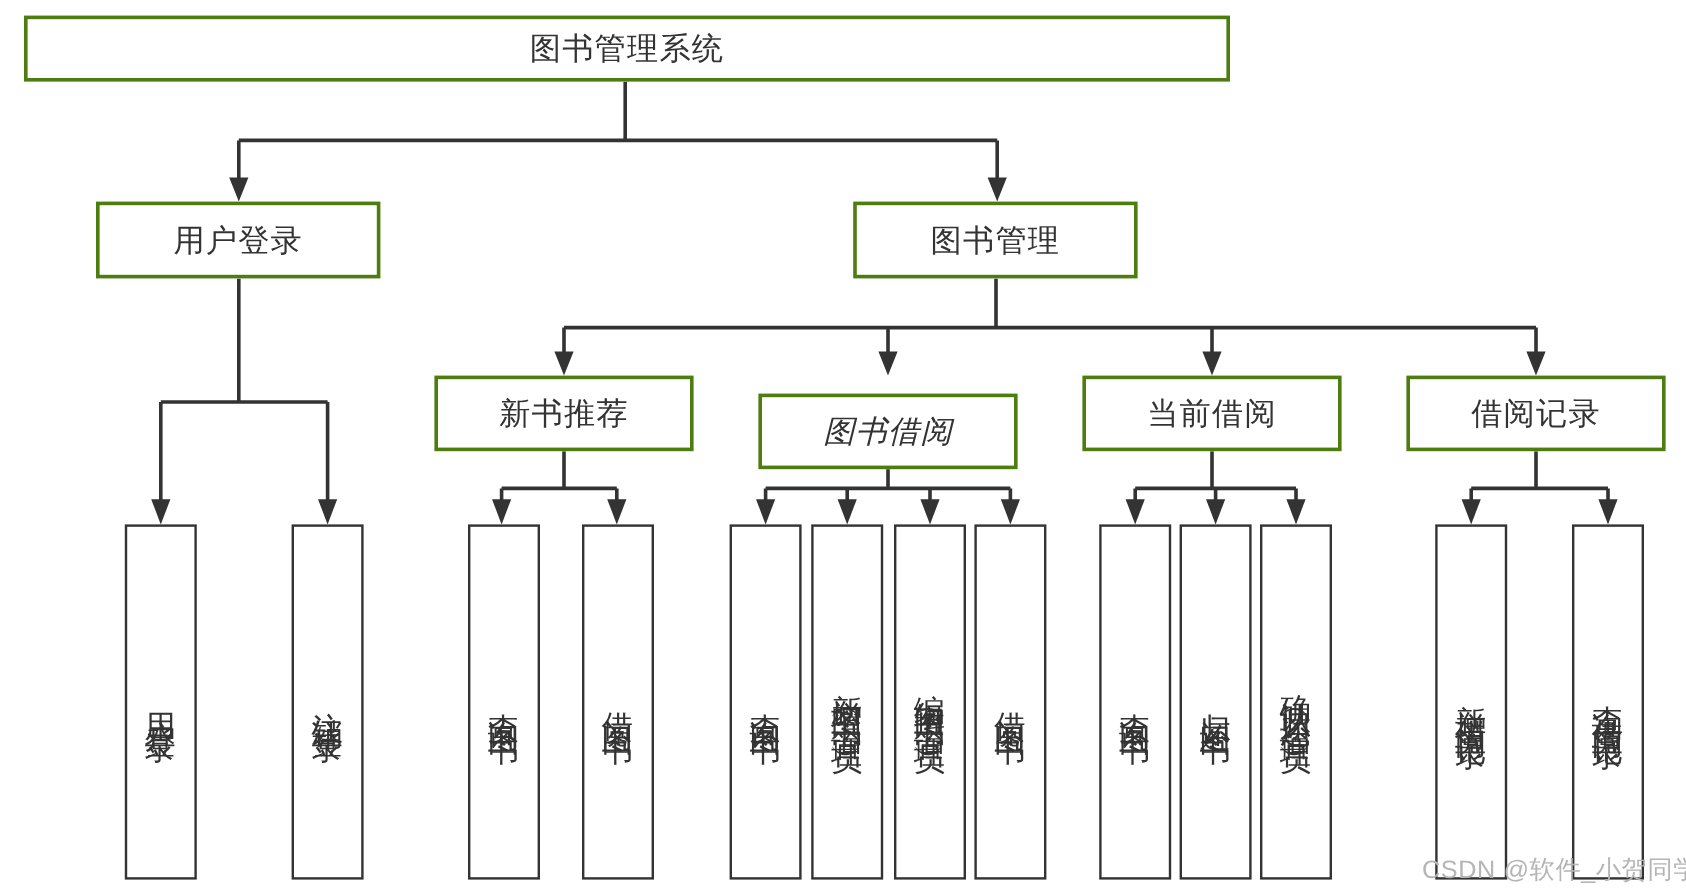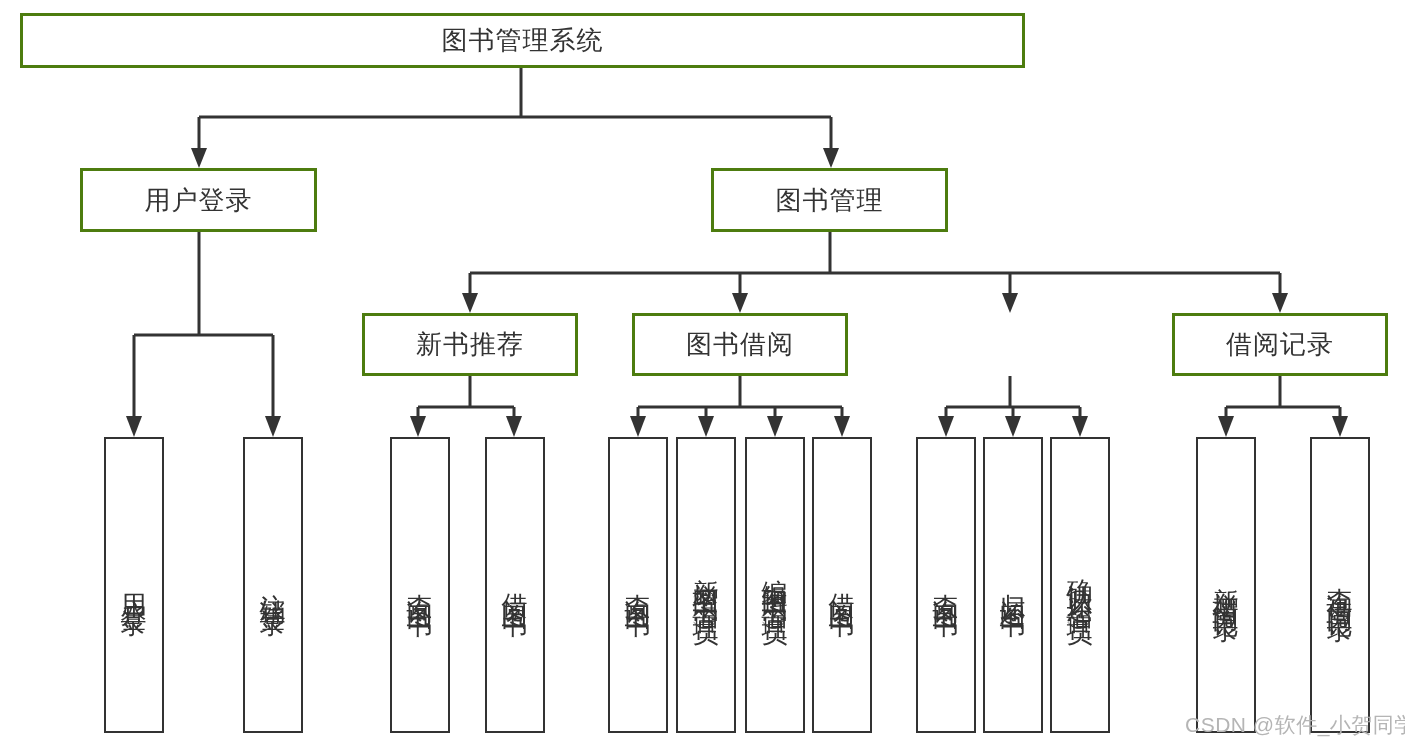--- a/index.html
+++ b/index.html
@@ -82,22 +82,25 @@
   <div class="hbox" style="left:80px; top:168px; width:237px; height:64px;">
     <span>用户登录</span>
   </div>
   <div class="hbox" style="left:711px; top:168px; width:237px; height:64px;">
     <span>图书管理</span>
   </div>
 
   <div class="hbox" style="left:362px; top:313px; width:216px; height:63px;">
     <span>新书推荐</span>
   </div>
-  <div class="hbox" style="left:632px; top:313px; width:216px; height:63px;">
+  <div class="hbox" style="left:632px; top:328px; width:216px; height:63px;font-style:italic;">
     <span>图书借阅</span>
+  </div>
+  <div class="hbox" style="left:902px; top:313px; width:216px; height:63px;">
+    <span>当前借阅</span>
   </div>
   <div class="hbox" style="left:1172px; top:313px; width:216px; height:63px;">
     <span>借阅记录</span>
   </div>
 
   <div class="vcol" style="left:104px;">
     <span>用户登录</span>
   </div>
   <div class="vcol" style="left:243px;">
     <span>注销登录</span>

